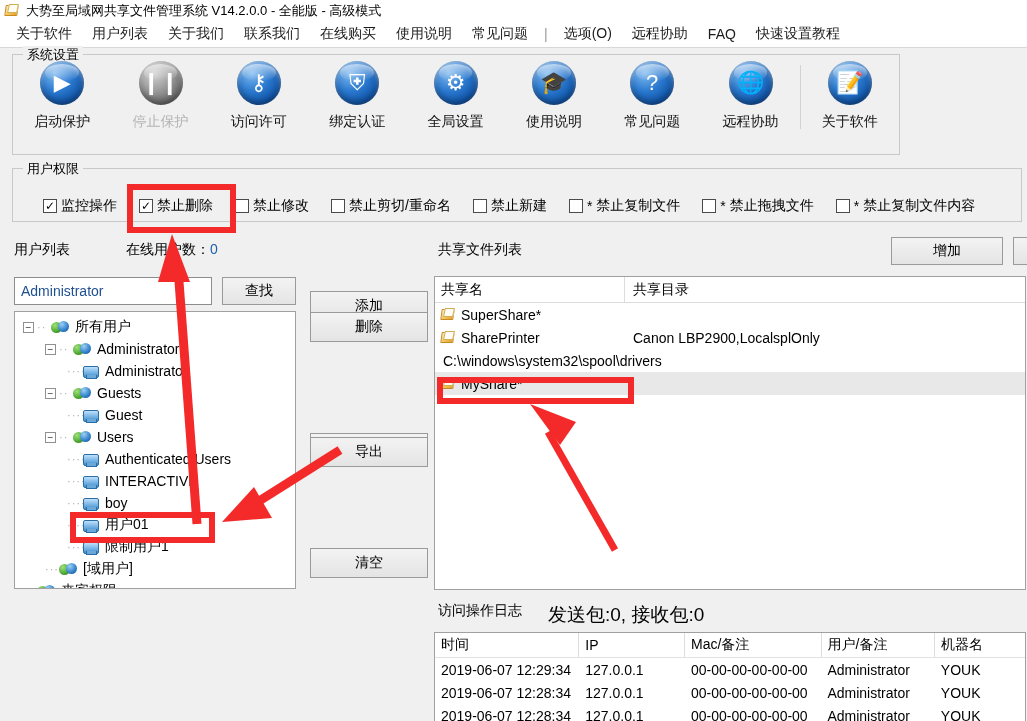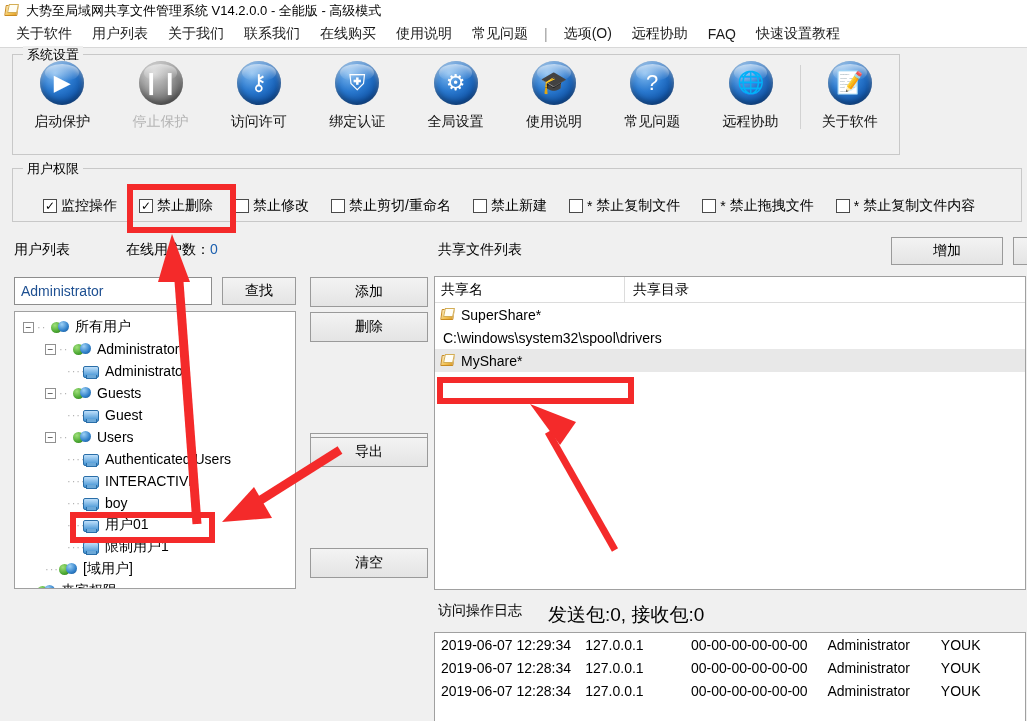--- a/index.html
+++ b/index.html
@@ -139,21 +139,21 @@
     background:linear-gradient(180deg,#bfe0fb,#3d8fd1); border:1px solid #2a6ea8; border-radius:2px;
   }
   .ico-user::after {
     content:""; position:absolute; left:5px; top:11px; width:9px; height:3px;
     background:#6ba8d8; border:1px solid #2a6ea8; border-top:none;
   }
   .tlabel { color:#000; }
 
   
   .midbtn { position:absolute; left:310px; width:118px; height:30px; }
-  #btn-add   { top:277px; }
+  #btn-add   { top:291px; }
   #btn-del   { top:312px; }
   #btn-imp   { top:394px;margin-top:39px; }
   #btn-exp   { top:437px; }
   #btn-clear { top:548px; }
 
   
   #lbl-sharelist { position:absolute; left:438px; top:241px; font-size:14px; }
   #btn-share-add { position:absolute; left:891px; top:237px; width:112px; height:28px; }
   #btn-share-x   { position:absolute; left:1013px; top:237px; width:112px; height:28px; }
 
@@ -445,38 +445,55 @@
     <div class="c1">
         <span class="ico-folder">
           <span class="b"></span>
           <span class="p"></span>
         </span>
         <span>SuperShare*</span>
       </div>
     <div class="c2"></div>
   </div>
   <div class="sl-row">
+    <div class="c1">
+        <span class="ico-folder">
+          <span class="b"></span>
+          <span class="p"></span>
+        </span>
+        <span>SharePrinter</span>
+      </div>
+    <div class="c2">Canon LBP2900,LocalsplOnly</div>
+  </div>
+  <div class="sl-row">
     <div class="c2">C:\windows\system32\spool\drivers</div>
   </div>
   <div class="sl-row selected">
     <div class="c1">
         <span class="ico-folder">
           <span class="b"></span>
           <span class="p"></span>
         </span>
         <span>MyShare*</span>
       </div>
     <div class="c2"></div>
   </div>
 </div>
 
 <div id="lbl-log">访问操作日志</div>
 <div id="lbl-packets">发送包:0, 接收包:0</div>
 
 <div id="log-list">
+  <div class="lg-head">
+    <div class="lw0">时间</div>
+    <div class="lw1">IP</div>
+    <div class="lw2">Mac/备注</div>
+    <div class="lw3">用户/备注</div>
+    <div class="lw4">机器名</div>
+  </div>
   <div class="lg-row">
     <div class="lw0">2019-06-07 12:29:34</div>
     <div class="lw1">127.0.0.1</div>
     <div class="lw2">00-00-00-00-00-00</div>
     <div class="lw3">Administrator</div>
     <div class="lw4">YOUK</div>
   </div>
   <div class="lg-row">
     <div class="lw0">2019-06-07 12:28:34</div>
     <div class="lw1">127.0.0.1</div>

